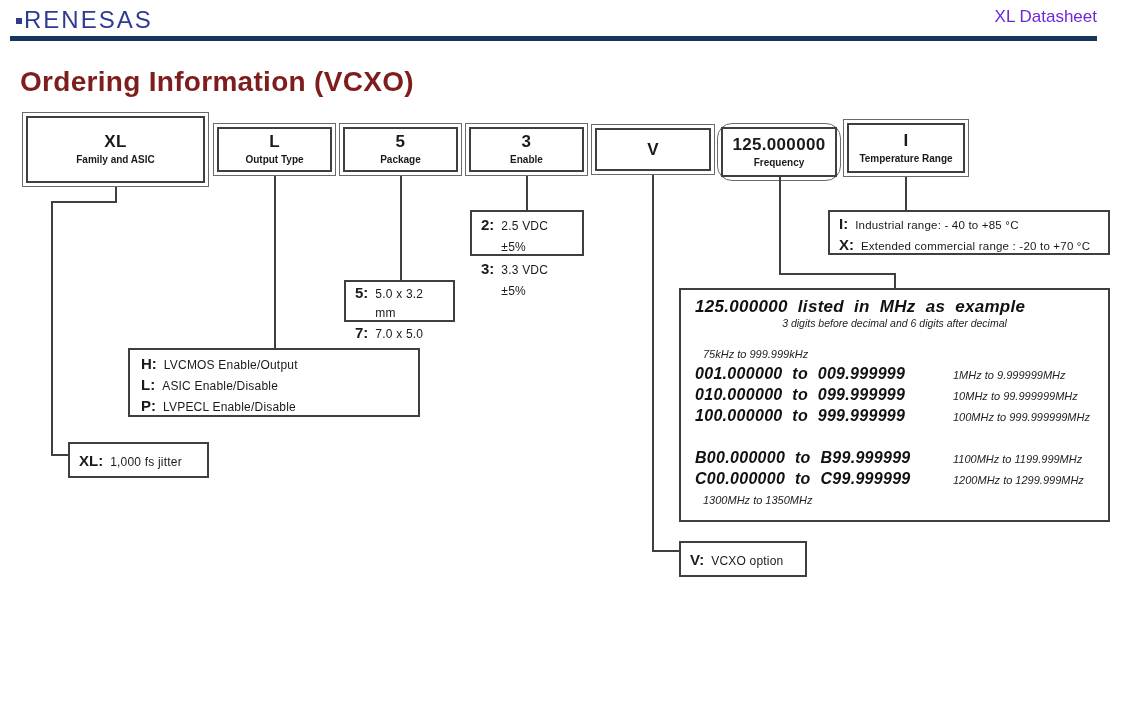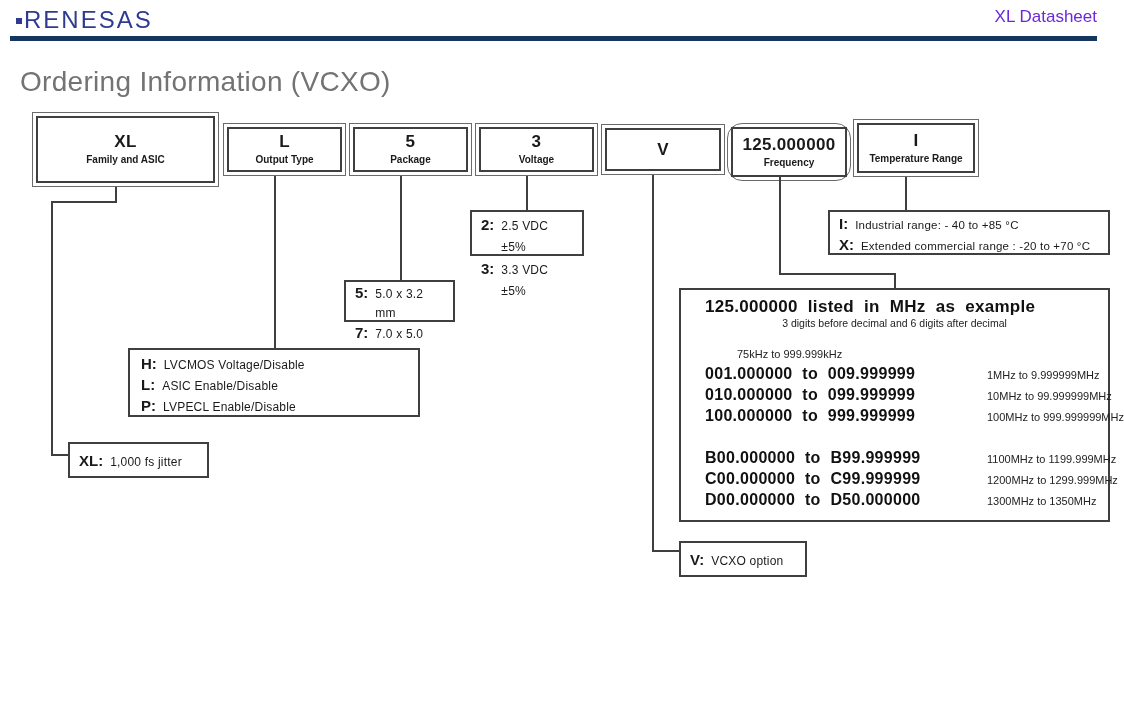--- a/index.html
+++ b/index.html
@@ -7,52 +7,52 @@
     position:relative; width:1124px; height:703px; background:#ffffff;
     font-family:"Liberation Sans", sans-serif; color:#111; overflow:hidden;
   }
   
   .logo { position:absolute; left:18px; top:6px; font-weight:normal; font-size:24px;
           color:#2f3b91; letter-spacing:2px; }
   .logo-sq { position:absolute; left:-2px; top:12px; width:6px; height:6px; background:#2f3b91; }
   .logo-txt { padding-left:6px; }
   .doc-title { position:absolute; top:7px; right:27px; font-size:17px; color:#6d28d9; }
   .hrule { position:absolute; left:10px; top:36px; width:1087px; height:5px; background:#17365d; }
-  .page-title { position:absolute; left:20px; top:66px; font-size:28px; font-weight:normal;
-                color:#737373; letter-spacing:0.3px; }
-  
-  .pbox { position:absolute; border:1px solid #6a6a6a; padding:3px; background:#fff; box-sizing:border-box;margin-left:10px; }
+  .page-title { position:absolute; left:20px; top:66px; font-size:28px; font-weight:bold;
+                color:#7f1d1d; letter-spacing:0.3px; }
+  
+  .pbox { position:absolute; border:1px solid #6a6a6a; padding:3px; background:#fff; box-sizing:border-box; }
   .pbox-inner { border:2px solid #3f3f3f; width:100%; height:100%; box-sizing:border-box;
                 display:flex; flex-direction:column; align-items:center; justify-content:center; }
   .pbox-code { font-weight:bold; font-size:17px; line-height:20px; color:#1a1a1a; letter-spacing:0.3px; }
   .pbox-label { font-weight:bold; font-size:10px; line-height:15px; color:#1a1a1a; }
   
   .line { position:absolute; background:#3f3f3f; }
   
   .callout { position:absolute; border:2px solid #3f3f3f; background:#fff; box-sizing:border-box; }
   .co-row { display:flex; align-items:baseline; gap:7px; }
   .ck { font-weight:bold; font-size:15px; color:#1a1a1a; }
   .ct { font-size:12px; color:#1a1a1a; letter-spacing:0.2px; }
   .co-voltage { padding:2px 9px; } .co-voltage .co-row { line-height:21px; }
   .co-temp { padding:2px 9px; } .co-temp .co-row { line-height:20px; }
   .co-temp .ct { font-size:11.5px; }
   .co-pkg { padding:1px 9px; } .co-pkg .co-row { line-height:19px; }
   .co-out { padding:4px 11px; } .co-out .co-row { line-height:20px; }
   .co-single { display:flex; align-items:center; padding:16px 9px; }
   
-  .co-freq { padding:6px 24px; }
+  .co-freq { padding:6px 14px;font-style:italic; }
   .freq-title { font-weight:bold; font-size:17px; line-height:21px; color:#111;
                 word-spacing:5px; letter-spacing:0.3px; }
   .freq-sub { font-size:10.5px; line-height:13px; color:#222;text-align:center; }
   .freq-group1 { margin-top:14px; }
   .freq-group2 { margin-top:21px; }
   .fr { display:flex; align-items:baseline; line-height:20px; }
   .frange { font-weight:bold; font-size:16px; color:#111; letter-spacing:0.3px;
             word-spacing:5px; min-width:250px; }
-  .fnote { font-size:11px; color:#222; padding-left:8px; white-space:nowrap;margin-left:24px; }
+  .fnote { font-size:11px; color:#222; padding-left:8px; white-space:nowrap; }
 </style>
 </head>
 <body>
 
 <div id="page">
 
   <div class="logo">
     <span class="logo-sq"></span>
     <span class="logo-txt">RENESAS</span>
   </div>
@@ -75,21 +75,21 @@
   </div>
   <div class="pbox" style="left:339px; top:123px; width:123px; height:53px;">
     <div class="pbox-inner">
       <div class="pbox-code">5</div>
       <div class="pbox-label">Package</div>
     </div>
   </div>
   <div class="pbox" style="left:465px; top:123px; width:123px; height:53px;">
     <div class="pbox-inner">
       <div class="pbox-code">3</div>
-      <div class="pbox-label">Voltage</div>
+      <div class="pbox-label">Enable</div>
     </div>
   </div>
   <div class="pbox" style="left:591px; top:124px; width:124px; height:51px;">
     <div class="pbox-inner">
       <div class="pbox-code">V</div>
     </div>
   </div>
   <div class="pbox" style="left:717px; top:123px; width:124px; height:58px;border-radius:15px;">
     <div class="pbox-inner">
       <div class="pbox-code">125.000000</div>
@@ -146,21 +146,21 @@
     </div>
     <div class="co-row">
       <span class="ck">7:</span>
       <span class="ct">7.0 x 5.0 mm</span>
     </div>
   </div>
 
   <div class="callout co-out" style="left:128px; top:348px; width:292px; height:69px;">
     <div class="co-row">
       <span class="ck">H:</span>
-      <span class="ct">LVCMOS Voltage/Disable</span>
+      <span class="ct">LVCMOS Enable/Output</span>
     </div>
     <div class="co-row">
       <span class="ck">L:</span>
       <span class="ct">ASIC Enable/Disable</span>
     </div>
     <div class="co-row">
       <span class="ck">P:</span>
       <span class="ct">LVPECL Enable/Disable</span>
     </div>
   </div>
@@ -204,19 +204,18 @@
     <div class="freq-group2">
       <div class="fr">
         <span class="frange">B00.000000 to B99.999999</span>
         <span class="fnote">1100MHz to 1199.999MHz</span>
       </div>
       <div class="fr">
         <span class="frange">C00.000000 to C99.999999</span>
         <span class="fnote">1200MHz to 1299.999MHz</span>
       </div>
       <div class="fr">
-        <span class="frange">D00.000000 to D50.000000</span>
         <span class="fnote">1300MHz to 1350MHz</span>
       </div>
     </div>
   </div>
 
 </div>
 
 </body></html>

